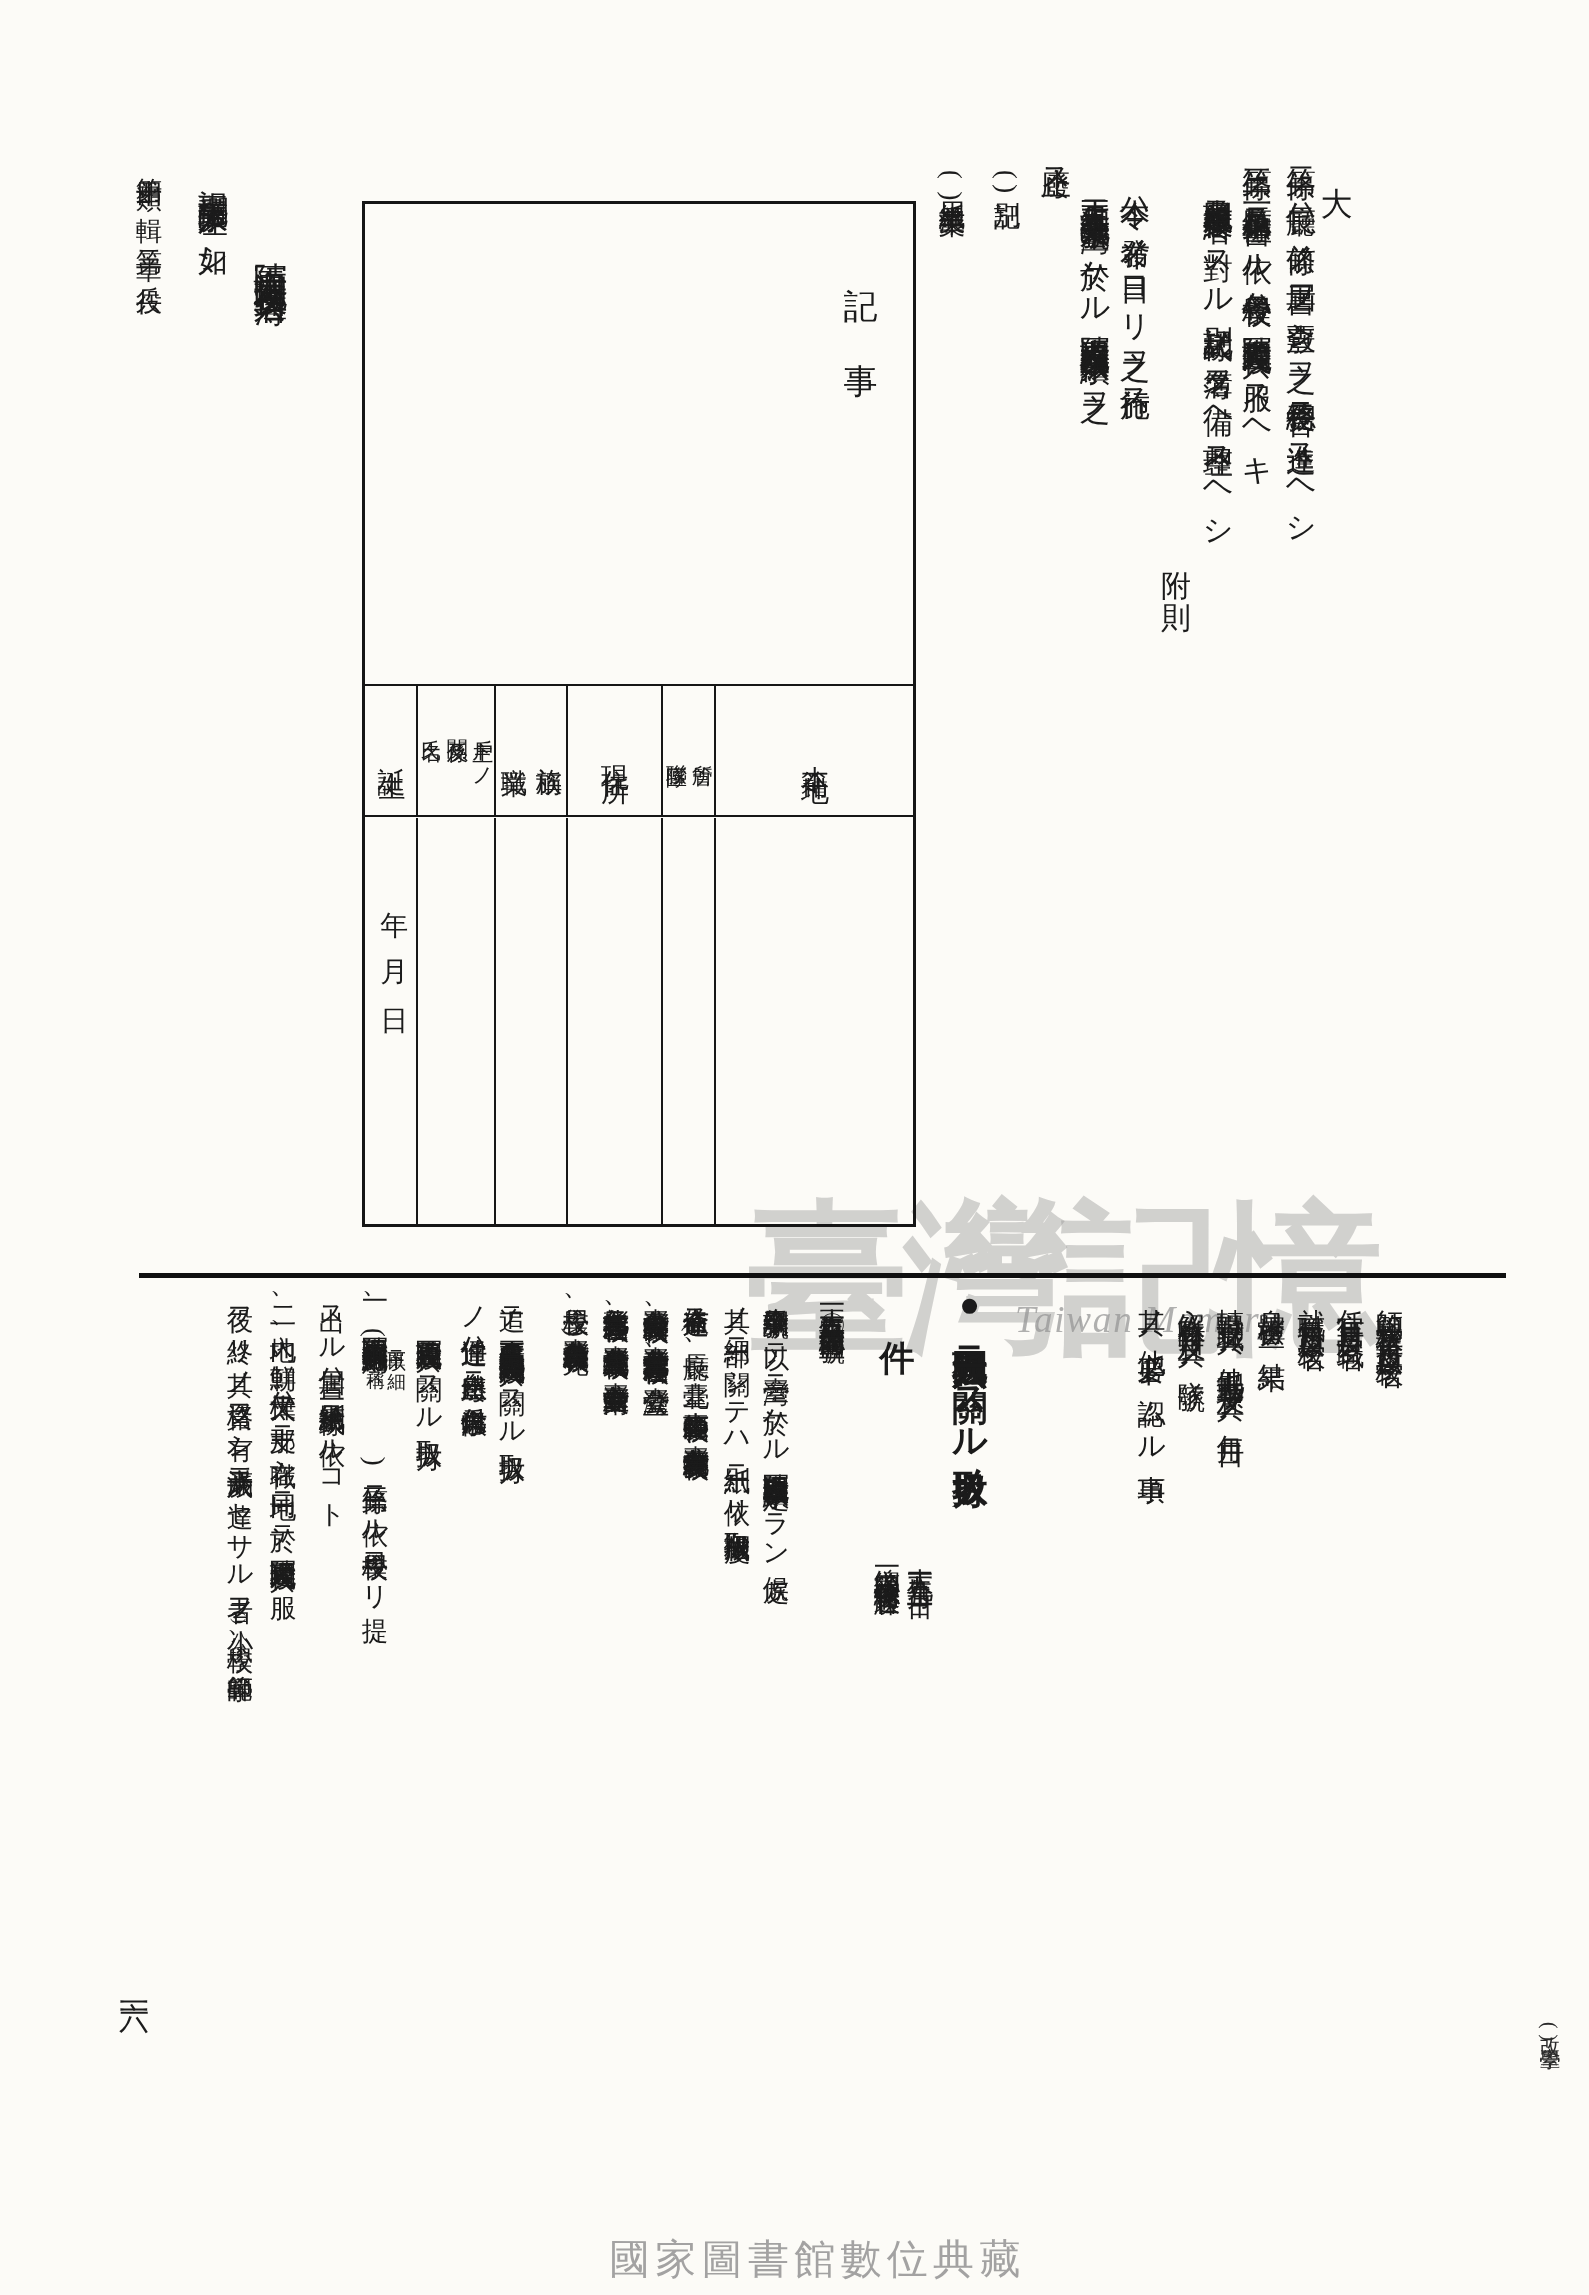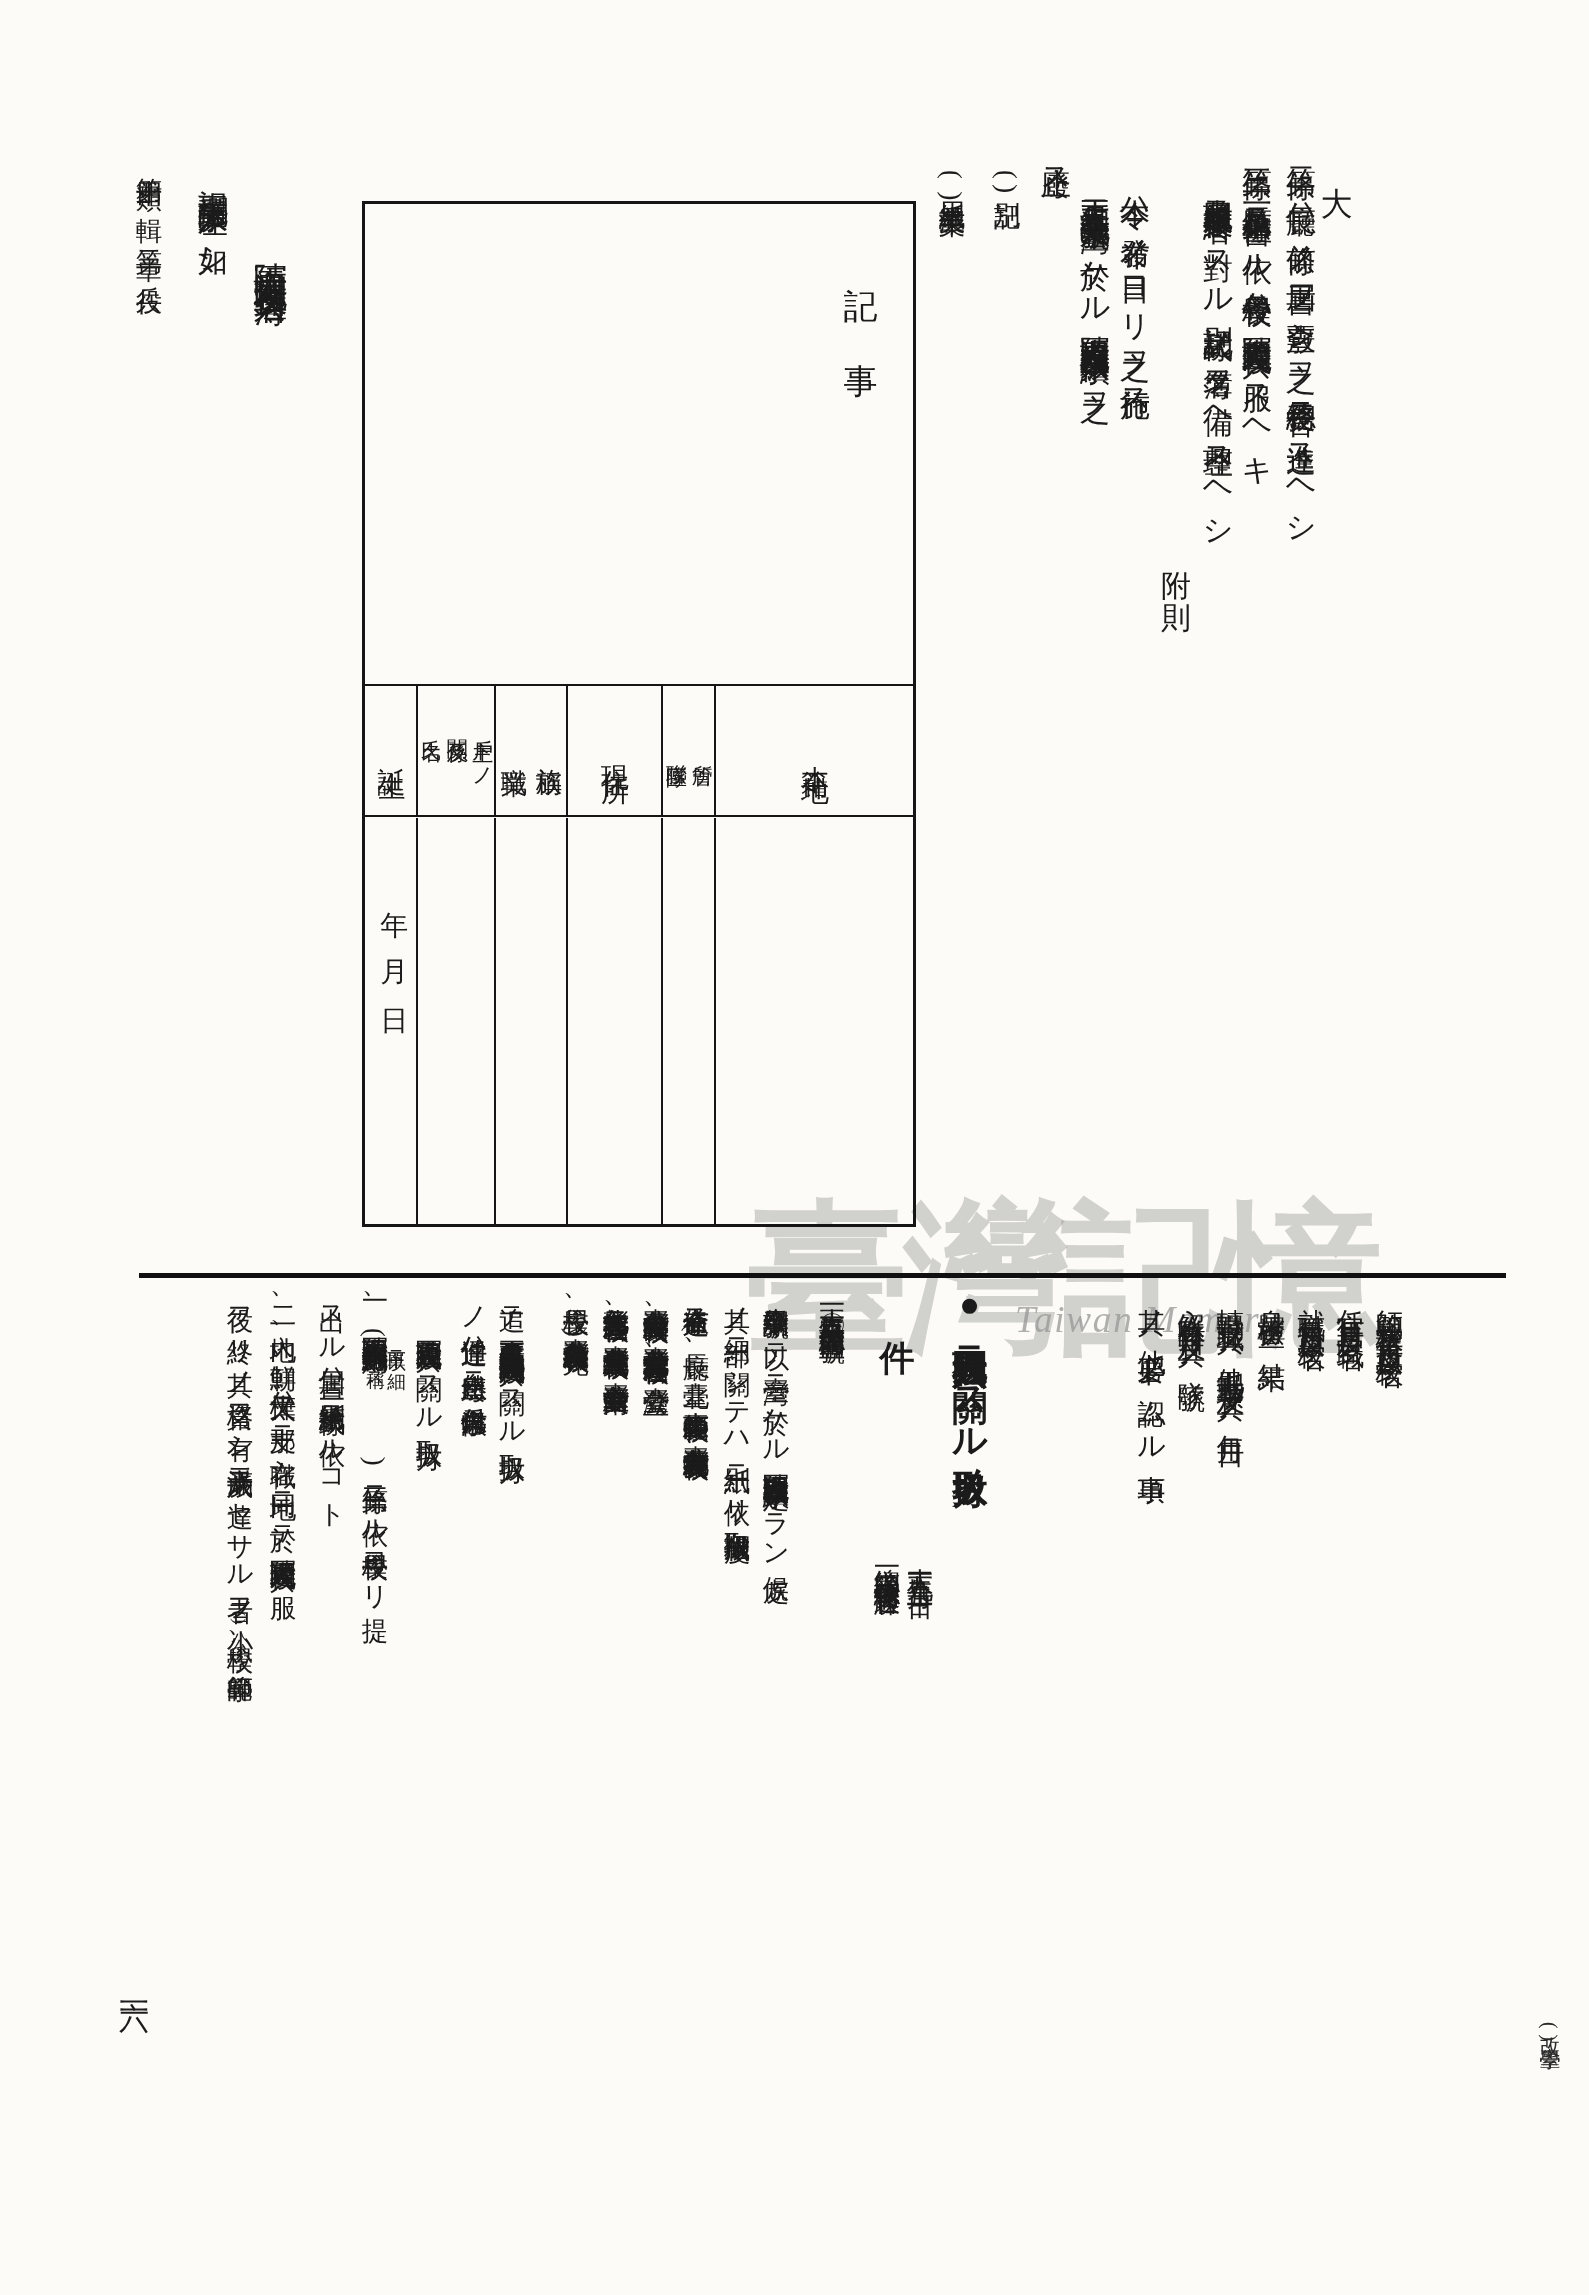--- a/index.html
+++ b/index.html
@@ -50,20 +50,21 @@
   .wm-bot{position:absolute;left:609px;top:2232px;font-size:41px;letter-spacing:5.3px;
           color:rgba(140,140,140,0.8);}
 </style>
 </head>
 <body>
 
 <div class="page">
 
   <div class="wm-cjk">臺灣記憶</div>
   <div class="wm-lat">Taiwan Memory</div>
+  <div class="wm-bot">國家圖書館數位典藏</div>
 
   <div class="v mchar" style="left:1315px;top:162px;">大</div>
 
   <div class="v a" style="left:1280px;top:144px;">第二條　廳長ハ前條ノ屆書ヲ查覈シ之ヲ總務長官ニ進達スヘシ</div>
   <div class="v a" style="left:1236px;top:144px;">第三條　廳長及第一條但書ニ依ル各學校長ハ陸軍六週間現役兵ニ服スヘキ</div>
   <div class="v a" style="left:1197px;top:175px;">者及同現役服役終了者ニ對スル別記樣式ノ名簿ヲ備ヘ整理スヘシ</div>
   <div class="v a" style="left:1155px;top:547px;">附　則</div>
   <div class="v a" style="left:1114px;top:175px;">本令ハ發布ノ日ヨリ之ヲ施行ス</div>
   <div class="v a" style="left:1074px;top:175px;">大正二年五月訓令第九十八號臺灣ニ於ケル陸軍六週間現役兵取扱手續ハ之ヲ</div>
   <div class="v a" style="left:1035px;top:144px;">廢止ス</div>

